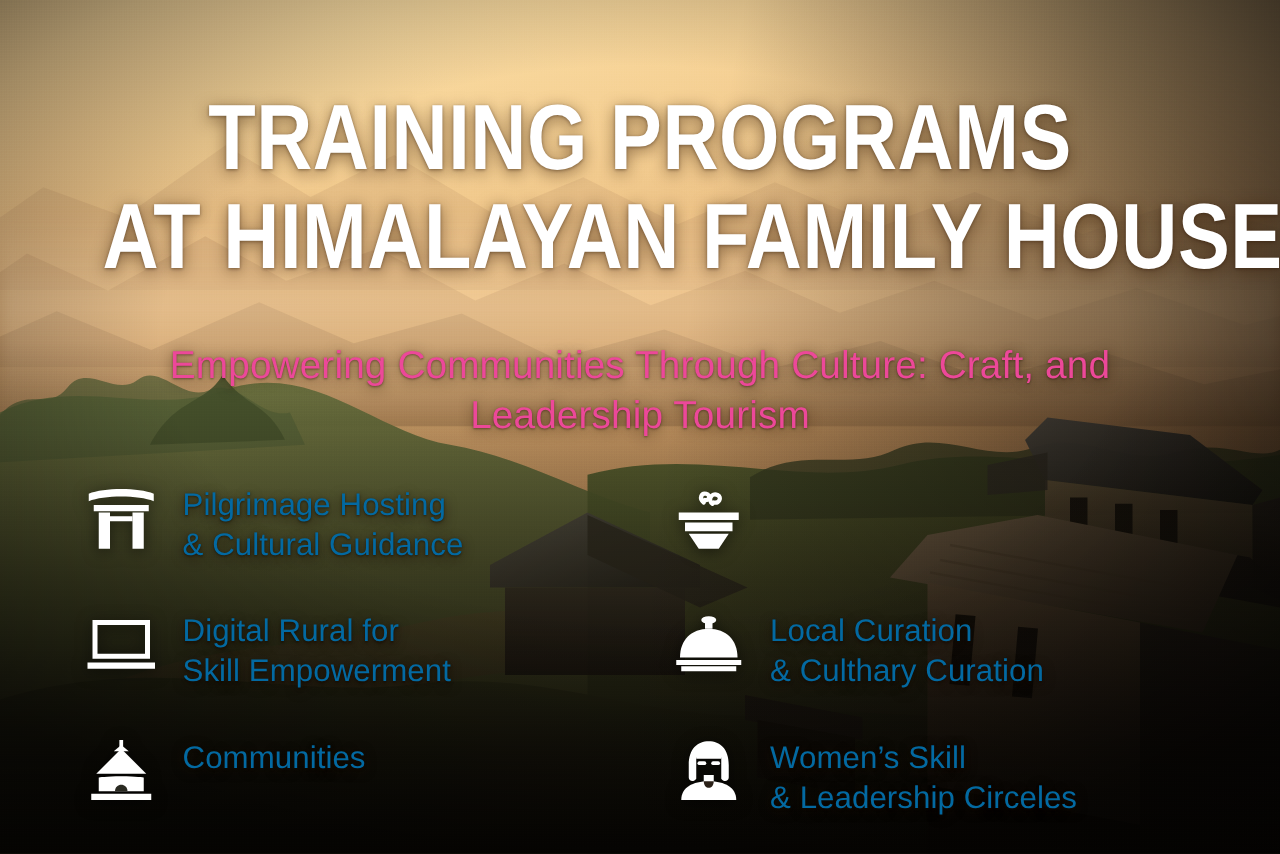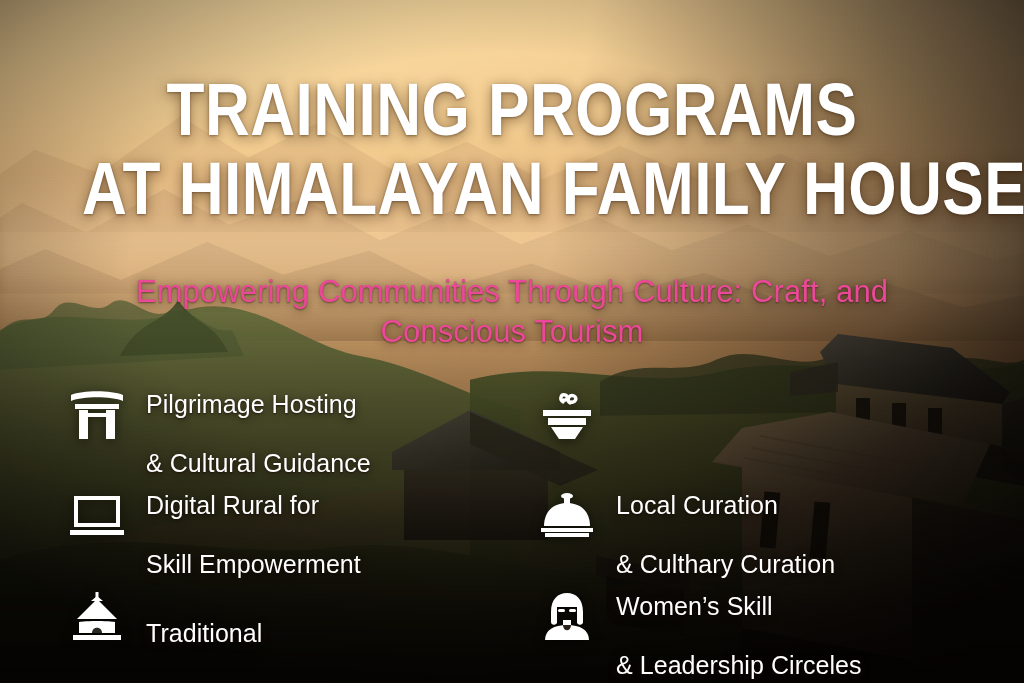--- a/index.html
+++ b/index.html
@@ -108,29 +108,29 @@
     gap:18px;
   }
   .feature-icon {
     flex:0 0 auto;
     width:62px; height:58px;
     display:flex; align-items:center; justify-content:center;
     filter:drop-shadow(0 2px 6px rgba(0,0,0,.55));
   }
   .feature-icon svg { display:block; }
   .feature-text {
-    color:#ffffff;
+    color:#0369a1;
     font-size:25px;
     line-height:1.28;
     font-weight:400;
     letter-spacing:.05px;
     text-shadow:0 2px 9px rgba(25,14,4,.75), 0 1px 2px rgba(20,10,2,.6);
     padding-top:2px;
   }
-  .feature-text .l2 { display:block;margin-top:27px; }
+  .feature-text .l2 { display:block; }
 </style>
 </head>
 <body>
 
 <div id="poster">
 
   <div class="bg-layer sky"></div>
 
   <div class="ridge" style="top:8%; height:26%; opacity:.30;">
     <svg viewBox="0 0 1024 180" preserveAspectRatio="none">
@@ -257,21 +257,21 @@
 
   <div class="content">
 
     <div class="title-block">
       <div class="title-line title-1">TRAINING PROGRAMS</div>
       <div class="title-line title-2">AT HIMALAYAN FAMILY HOUSE</div>
     </div>
 
     <div class="subtitle">
       <div>Empowering Communities Through Culture: Craft, and</div>
-      <div>Conscious Tourism</div>
+      <div>Leadership Tourism</div>
     </div>
 
     <div class="features">
 
       <div class="feature">
         <span class="feature-icon">
           <svg width="56" height="52" viewBox="0 0 56 52" fill="#ffffff">
             <path d="M2,6 C14,1 42,1 54,6 L54,12 C42,7 14,7 2,12 Z"></path>
             <rect x="6" y="15" width="44" height="5"></rect>
             <rect x="10" y="21" width="9" height="29"></rect>
@@ -331,21 +331,21 @@
           <svg width="56" height="50" viewBox="0 0 56 50" fill="#ffffff">
             <rect x="26.5" y="0" width="3" height="9"></rect>
             <path d="M22,9 L34,9 L28,4 Z"></path>
             <path d="M8,27 L28,7 L48,27 Z"></path>
             <path d="M10,30 C10,30 16,29 28,29 C40,29 46,30 46,30 L46,41 L10,41 Z"></path>
             <path d="M23,41 C23,34 33,34 33,41 Z" fill="#2a2a22"></path>
             <rect x="4" y="43" width="48" height="5"></rect>
           </svg>
         </span>
         <span class="feature-text">
-          <span class="l2">Traditional</span>
+          <span class="l2">Communities</span>
         </span>
       </div>
 
       <div class="feature">
         <span class="feature-icon">
           <svg width="56" height="50" viewBox="0 0 56 50" fill="#ffffff">
             <path d="M12,20 C12,7 19,1 28,1 C37,1 44,7 44,20 L44,30 C44,33 40,34 38,31 L38,14 L18,14 L18,31 C16,34 12,33 12,30 Z"></path>
             <path d="M18,8 C18,3 38,3 38,10 L38,15 L18,15 Z"></path>
             <rect x="19" y="17" width="7" height="3" rx="1.5"></rect>
             <rect x="30" y="17" width="7" height="3" rx="1.5"></rect>

